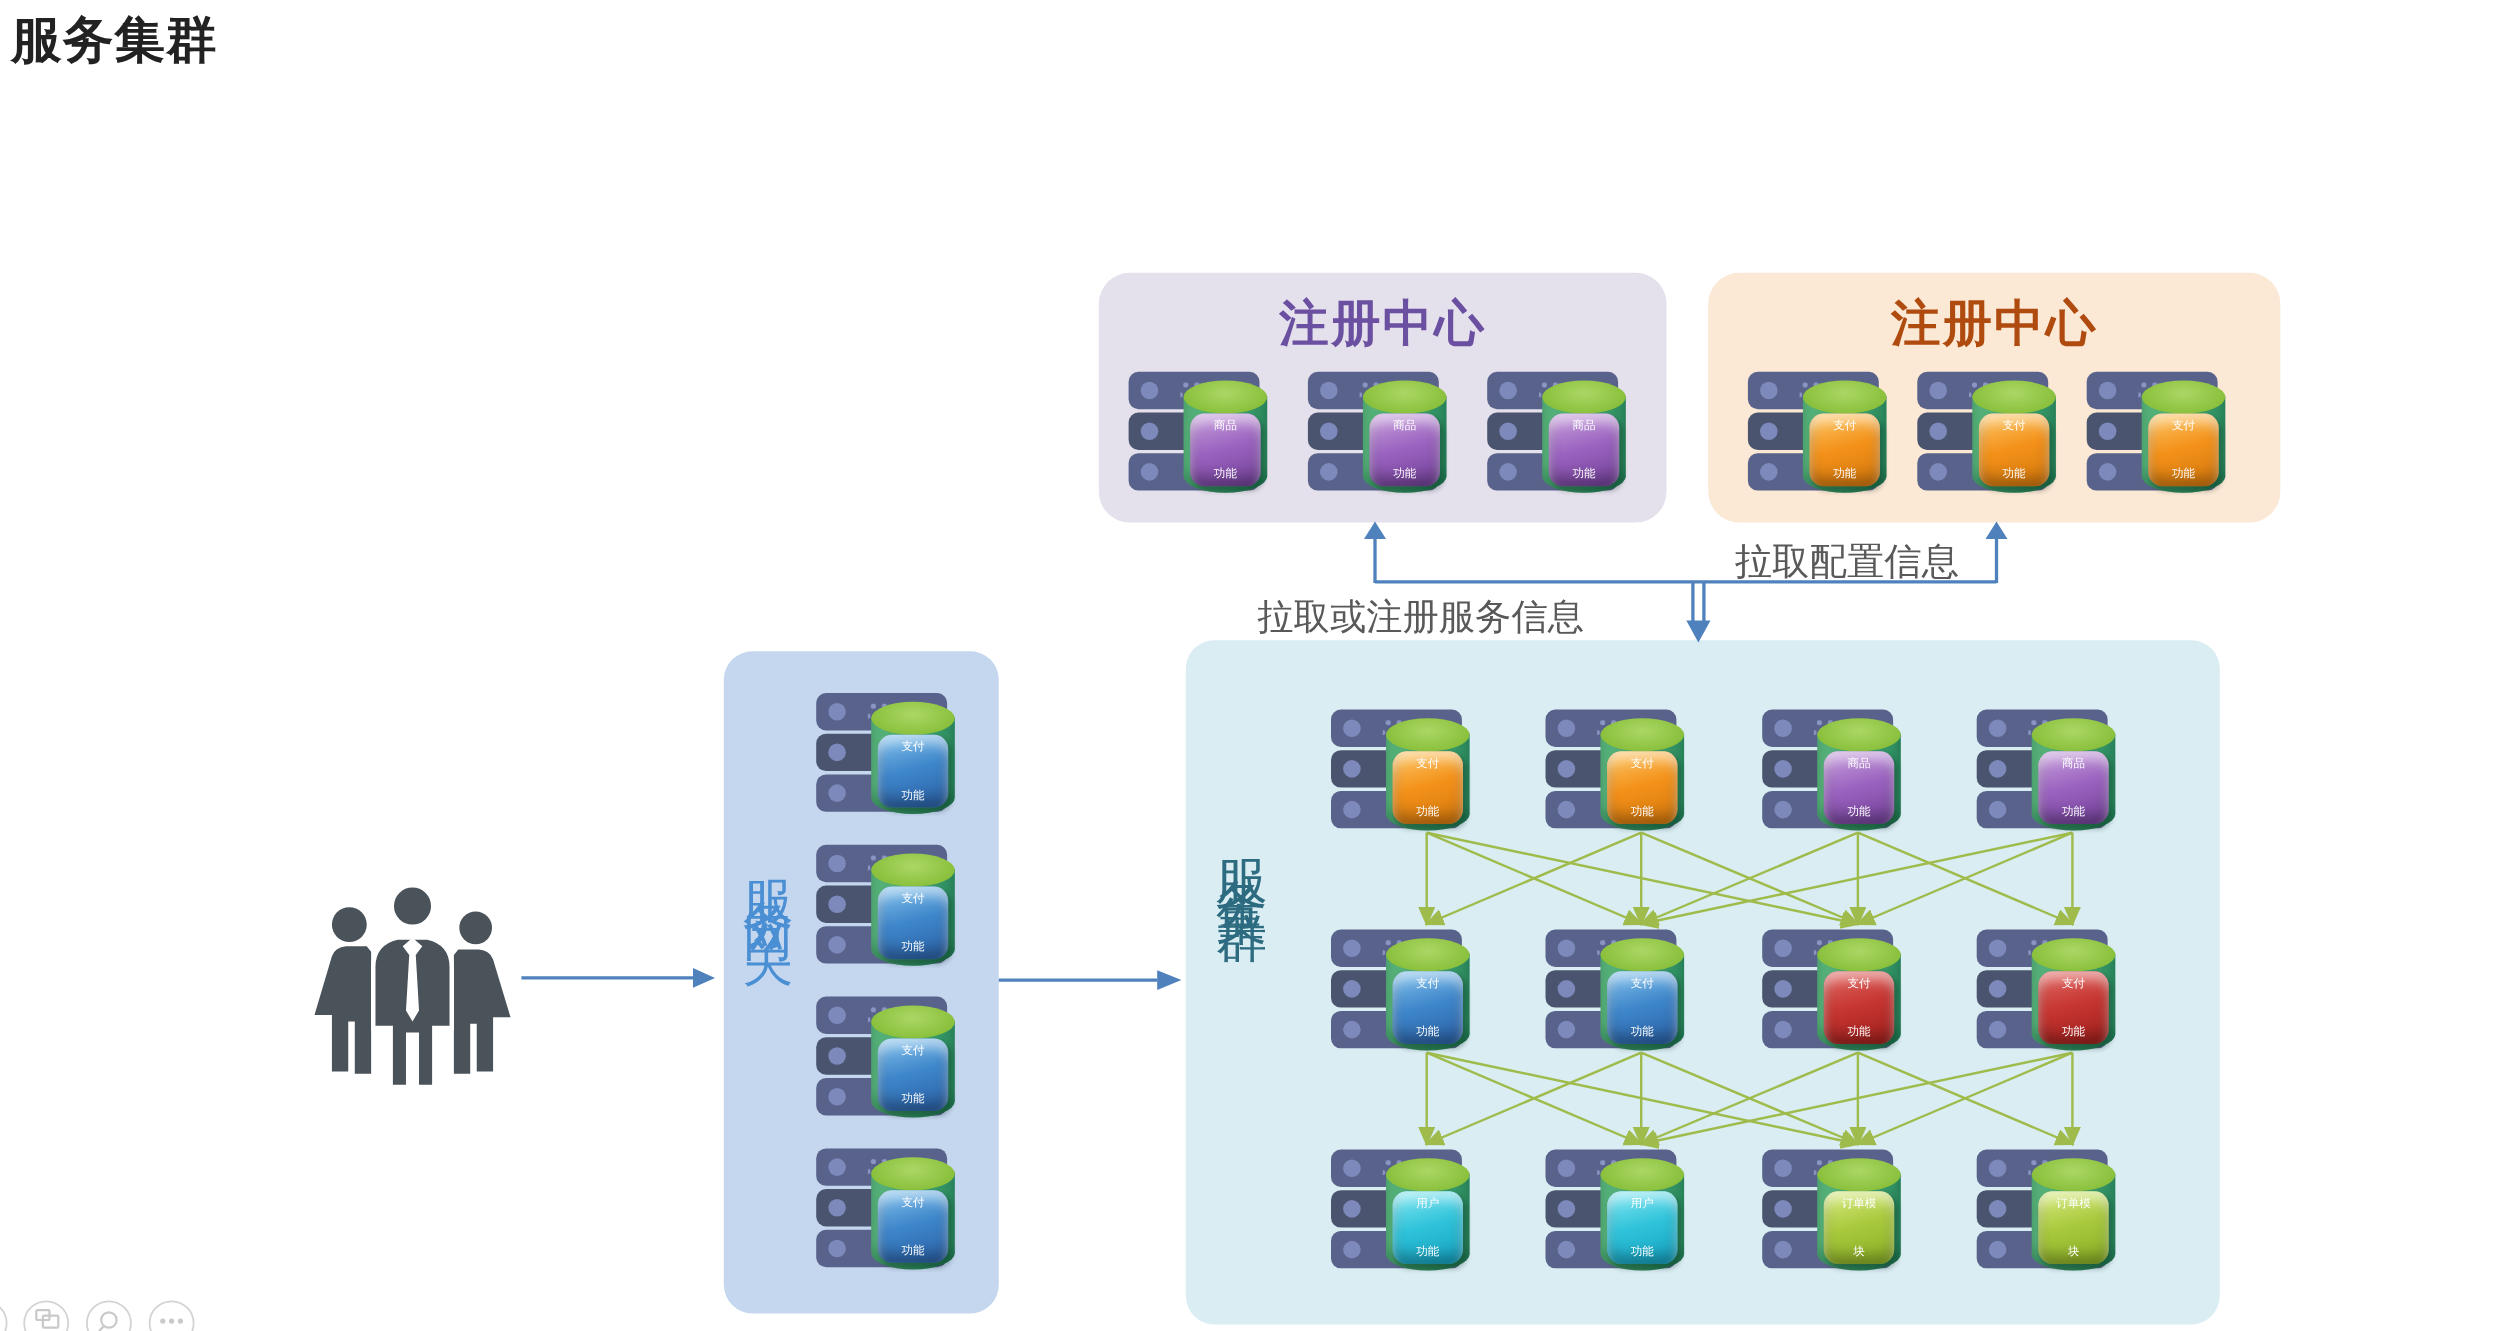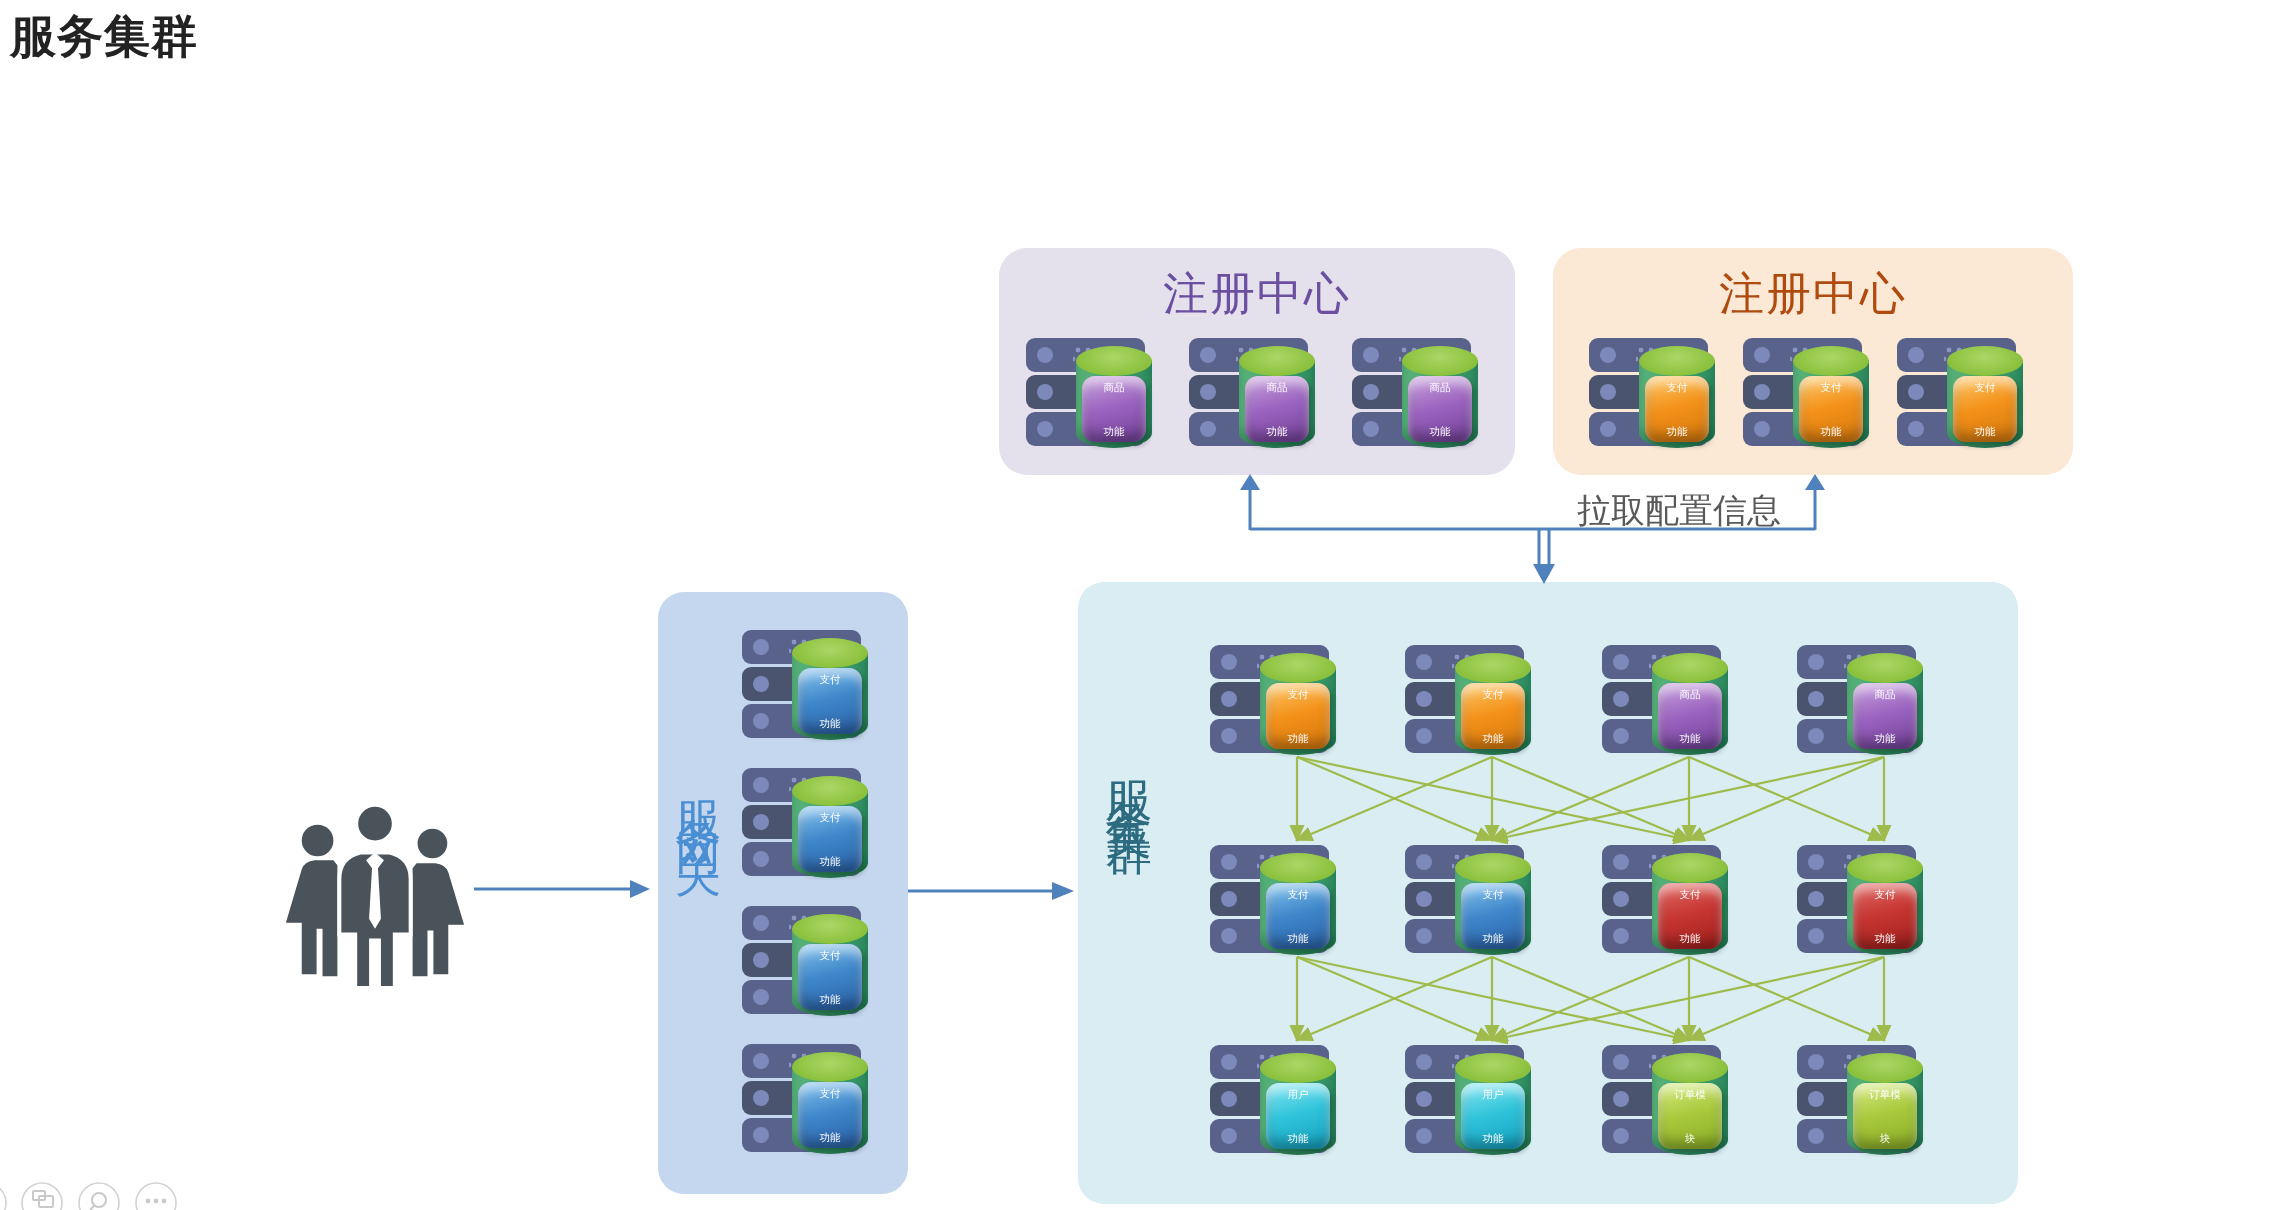--- a/index.html
+++ b/index.html
@@ -12,21 +12,21 @@
               color:#222;letter-spacing:1px;}
   #body-text{position:absolute;left:10px;top:146px;margin:0;font-size:40px;line-height:78px;
              color:#3d3d3d;width:2180px;z-index:7;}
 
   
   .panel{position:absolute;border-radius:28px;z-index:1;}
   .panel-registry{left:999px;top:248px;width:516px;height:227px;}
   .panel-config{left:1553px;top:248px;width:520px;height:227px;}
   .panel-gateway{left:658px;top:592px;width:250px;height:602px;border-radius:26px;}
   .panel-cluster{left:1078px;top:582px;width:940px;height:622px;border-radius:26px;}
-  .ptitle{position:absolute;left:0;right:0;top:16px;text-align:center;font-size:45px;letter-spacing:2px;}
+  .ptitle{position:absolute;left:0;right:0;top:16px;text-align:center;font-size:45px;letter-spacing:2px;font-weight:bold;}
   .vlabel{position:absolute;writing-mode:vertical-rl;text-orientation:upright;
           letter-spacing:16px;z-index:2;}
   .vlabel-gateway{left:668px;top:765px;font-size:46px;}
   .vlabel-cluster{left:1098px;top:745px;font-size:47px;}
 
   
   .flabel{position:absolute;color:#595959;z-index:7;white-space:nowrap;}
   #lbl-pull-config{left:1577px;top:488px;font-size:34px;}
   #lbl-pull-register{left:1143px;top:539px;font-size:33px;}
   #lbl-route{left:916px;top:851px;width:168px;font-size:31px;line-height:47px;text-align:center;}
@@ -655,14 +655,15 @@
       <g>
         <circle class="tb-circle" cx="156" cy="1203" r="20"></circle>
         <circle class="tb-dot" cx="148" cy="1201" r="2.4"></circle>
         <circle class="tb-dot" cx="156" cy="1201" r="2.4"></circle>
         <circle class="tb-dot" cx="164" cy="1201" r="2.4"></circle>
       </g>
     </g>
   </svg>
 
   <div class="flabel" id="lbl-pull-config">拉取配置信息</div>
+  <div class="flabel" id="lbl-pull-register">拉取或注册服务信息</div>
 
 </div>
 
 </body></html>

